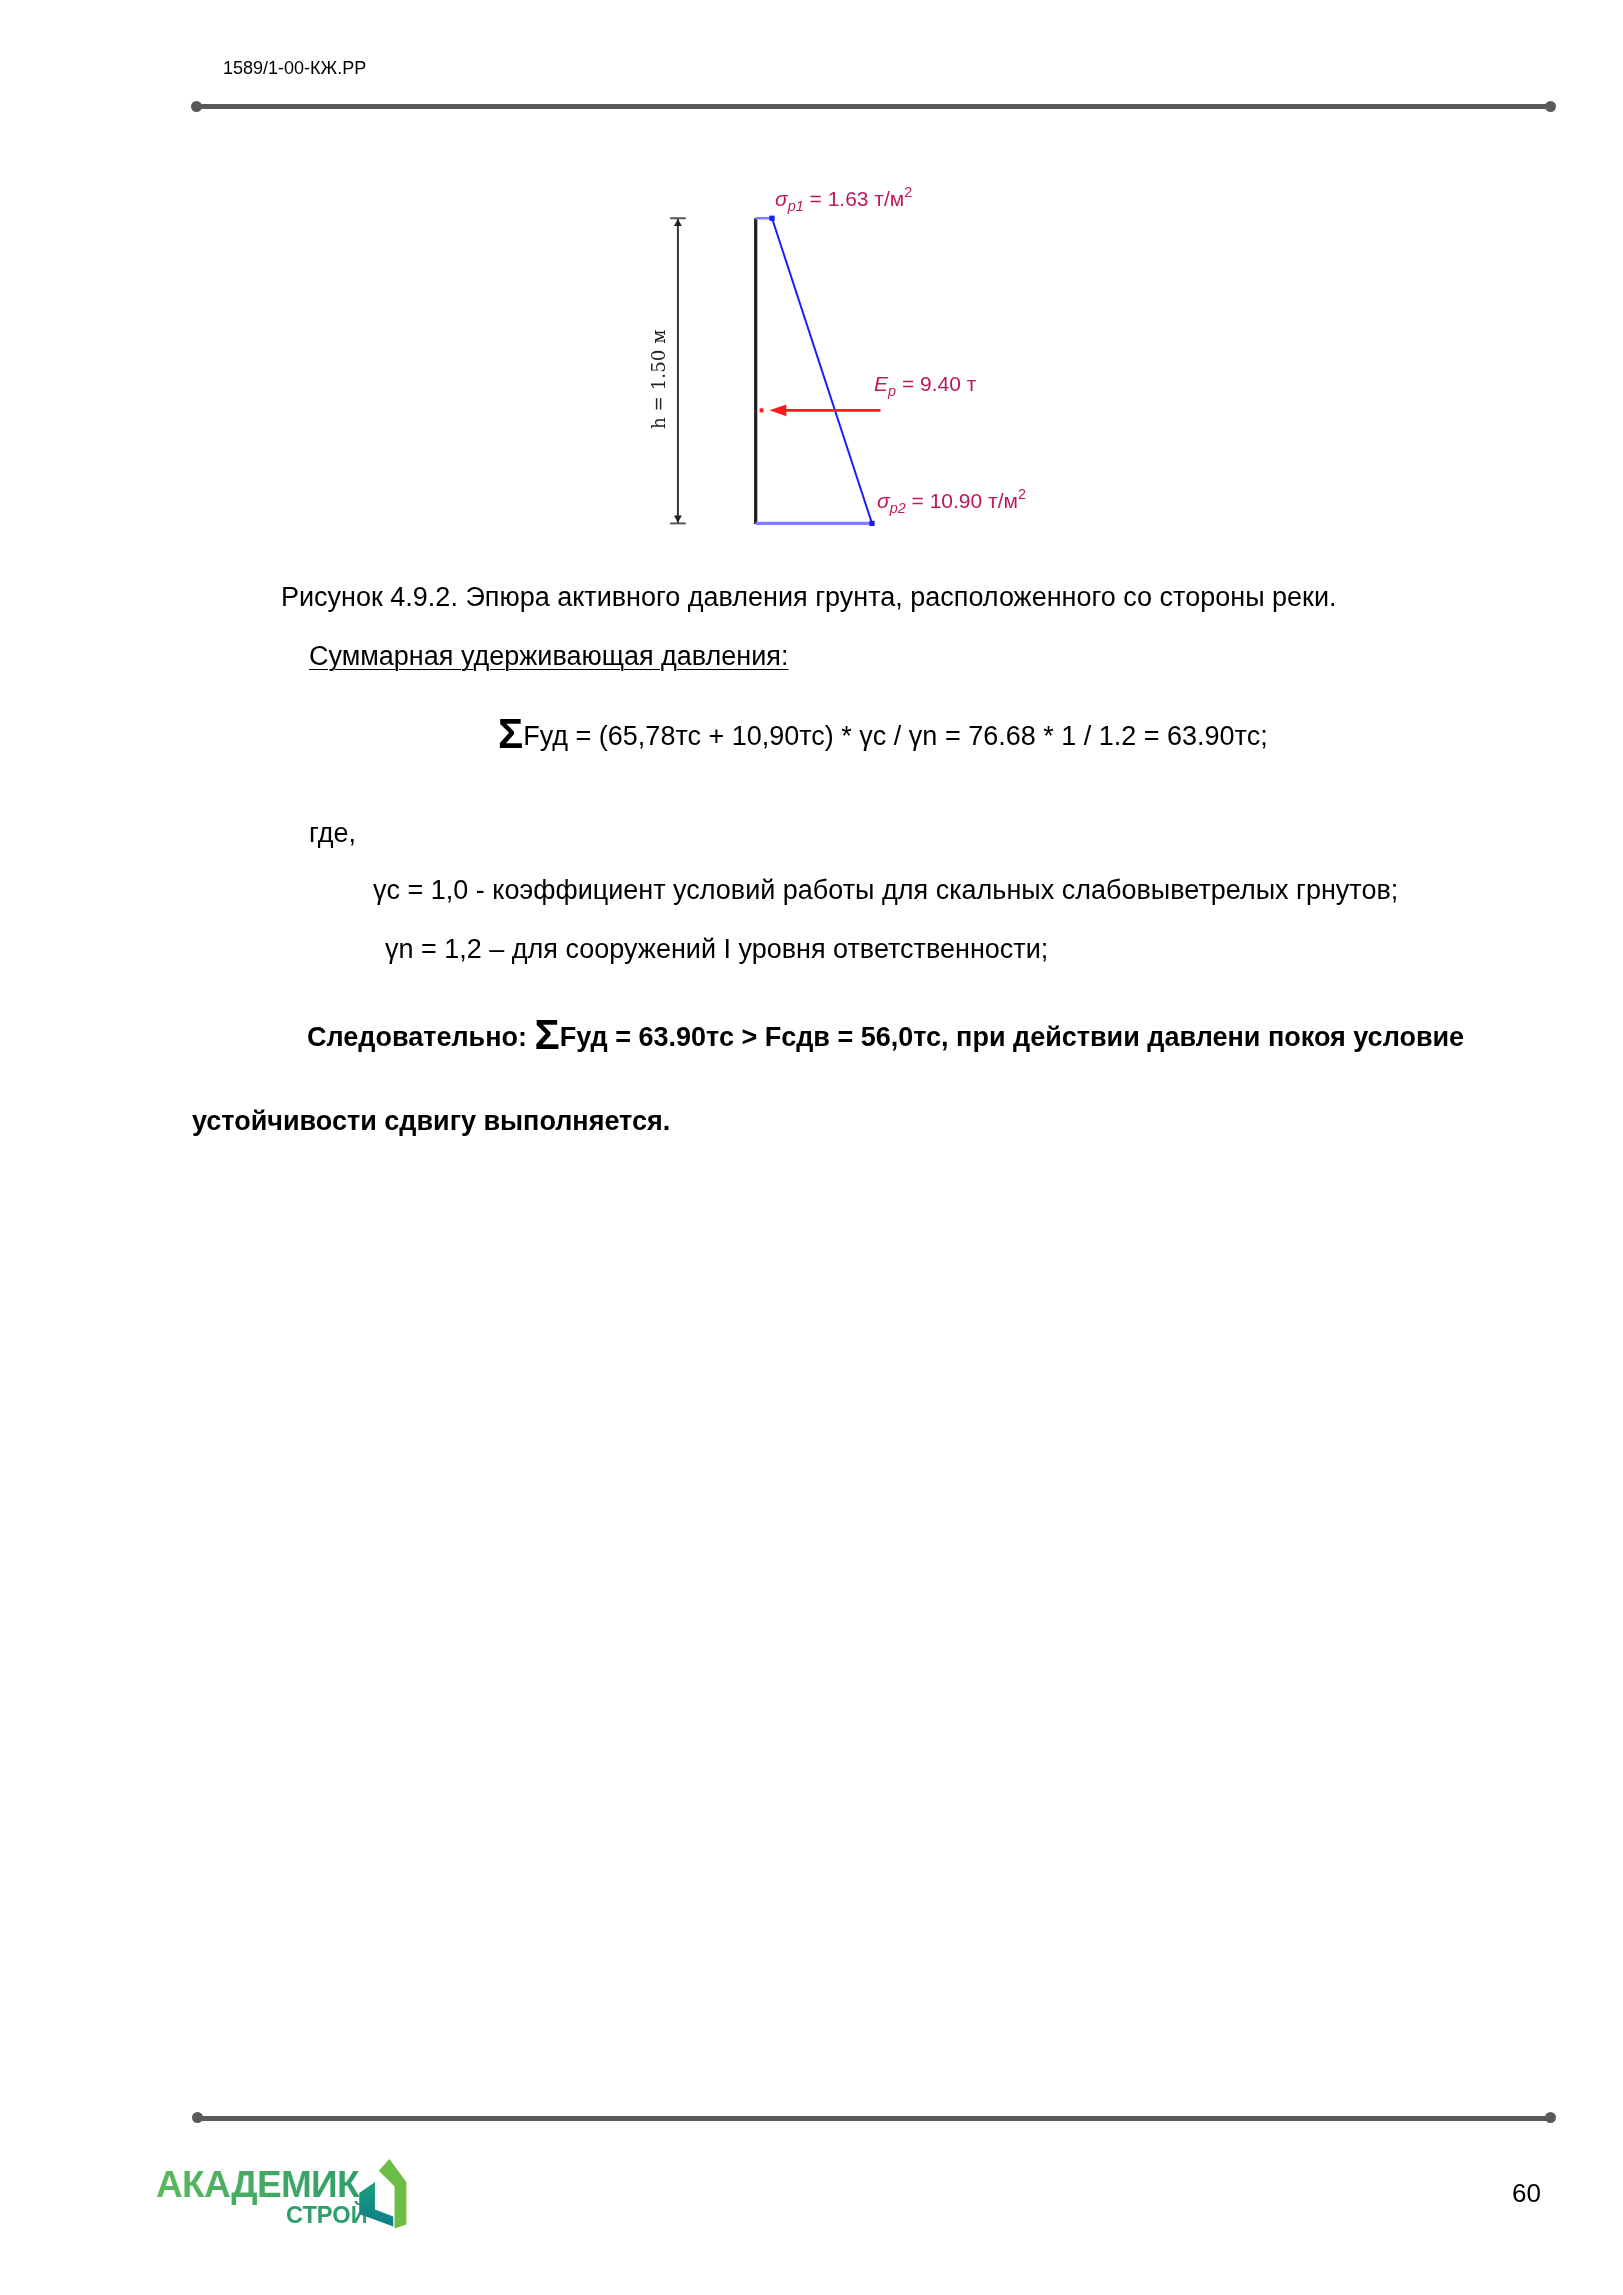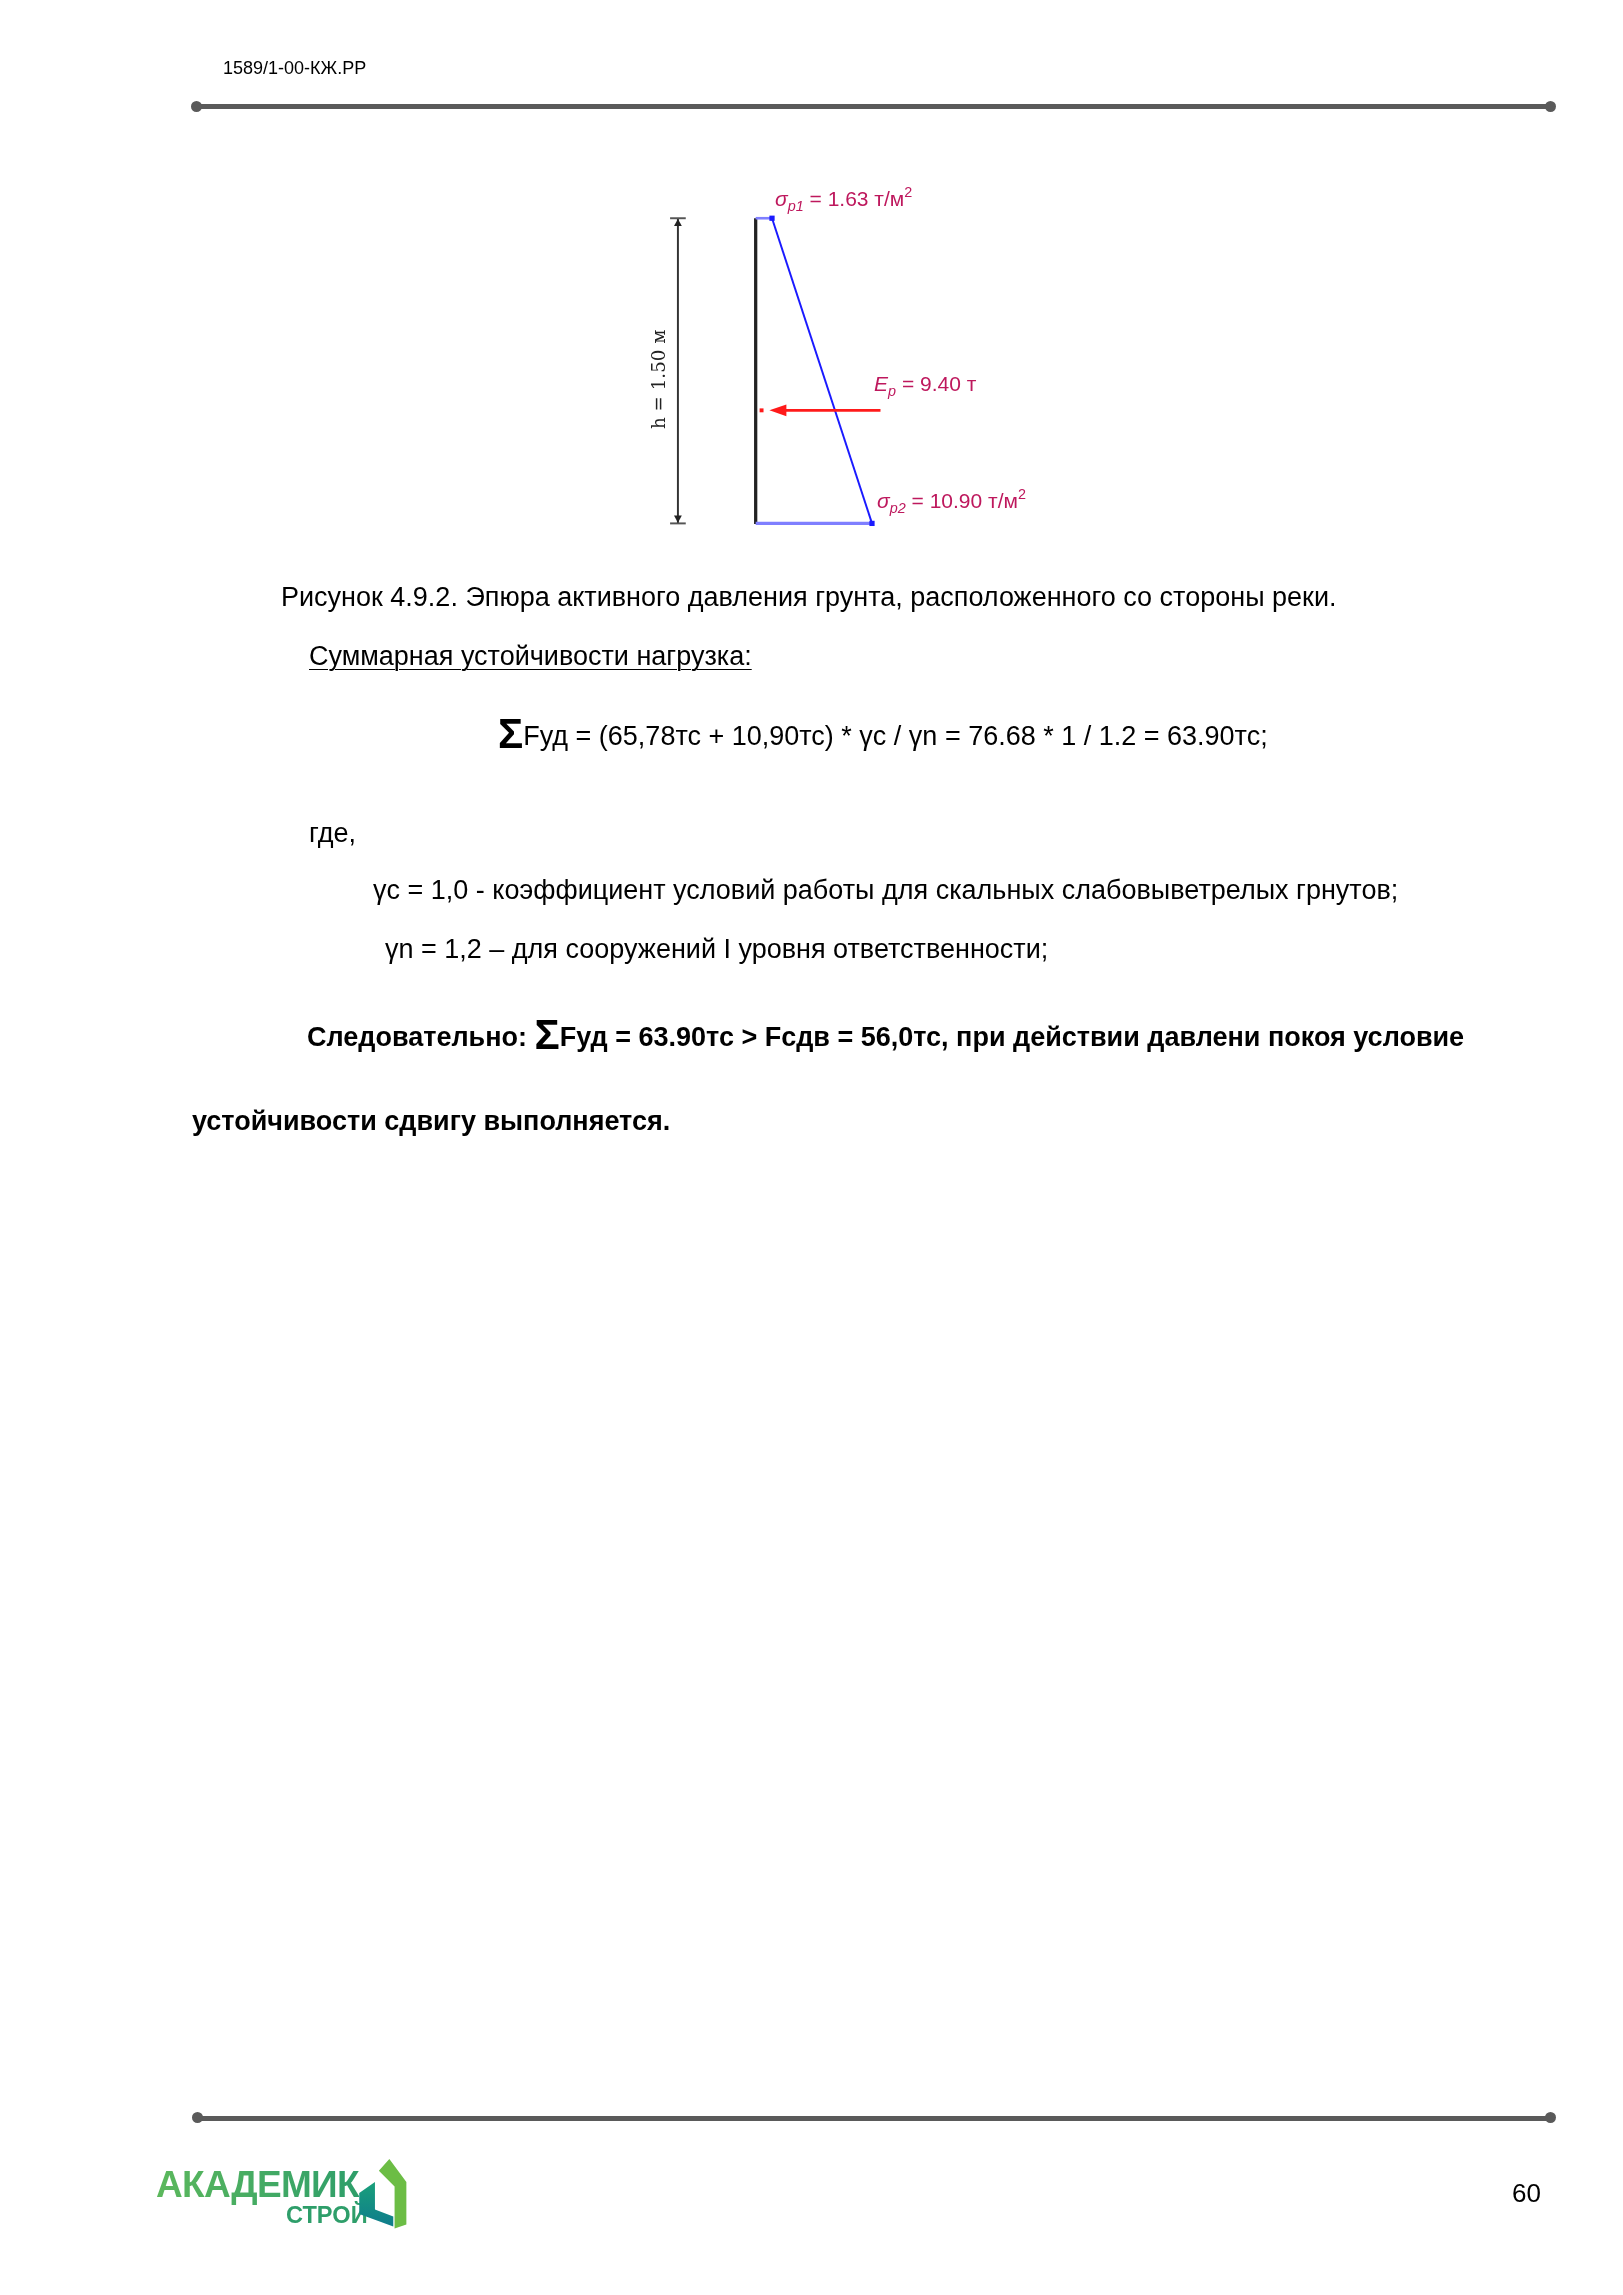--- a/index.html
+++ b/index.html
@@ -73,21 +73,21 @@
     <i>σ</i><sub>p2</sub>
     <span>= 10.90</span>
     <span>т/м</span><sup>2</sup>
   </div>
 
   <div class="dim-lbl" style="left:33px; top:265px; font-style:normal;">h = 1.50 м</div>
 </div>
 
 <div class="txt" style="left:281px; top:582px;">Рисунок 4.9.2. Эпюра активного давления грунта, расположенного со стороны реки.</div>
 
-<div class="txt u" style="left:309px; top:641px;">Суммарная устойчивости нагрузка:</div>
+<div class="txt u" style="left:309px; top:641px;">Суммарная удерживающая давления:</div>
 
 <div class="txt" style="left:498px; top:710px;">
   <span class="sigma">Σ</span><span>Fуд = (65,78тс + 10,90тс) * γc / γn = 76.68 * 1 / 1.2 = 63.90тс;</span>
 </div>
 
 <div class="txt" style="left:309px; top:818px;">где,</div>
 
 <div class="txt" style="left:373px; top:875px;">γc = 1,0 - коэффициент условий работы для скальных слабовыветрелых грнутов;</div>
 <div class="txt" style="left:385px; top:934px;">γn = 1,2 – для сооружений I уровня ответственности;</div>
 

